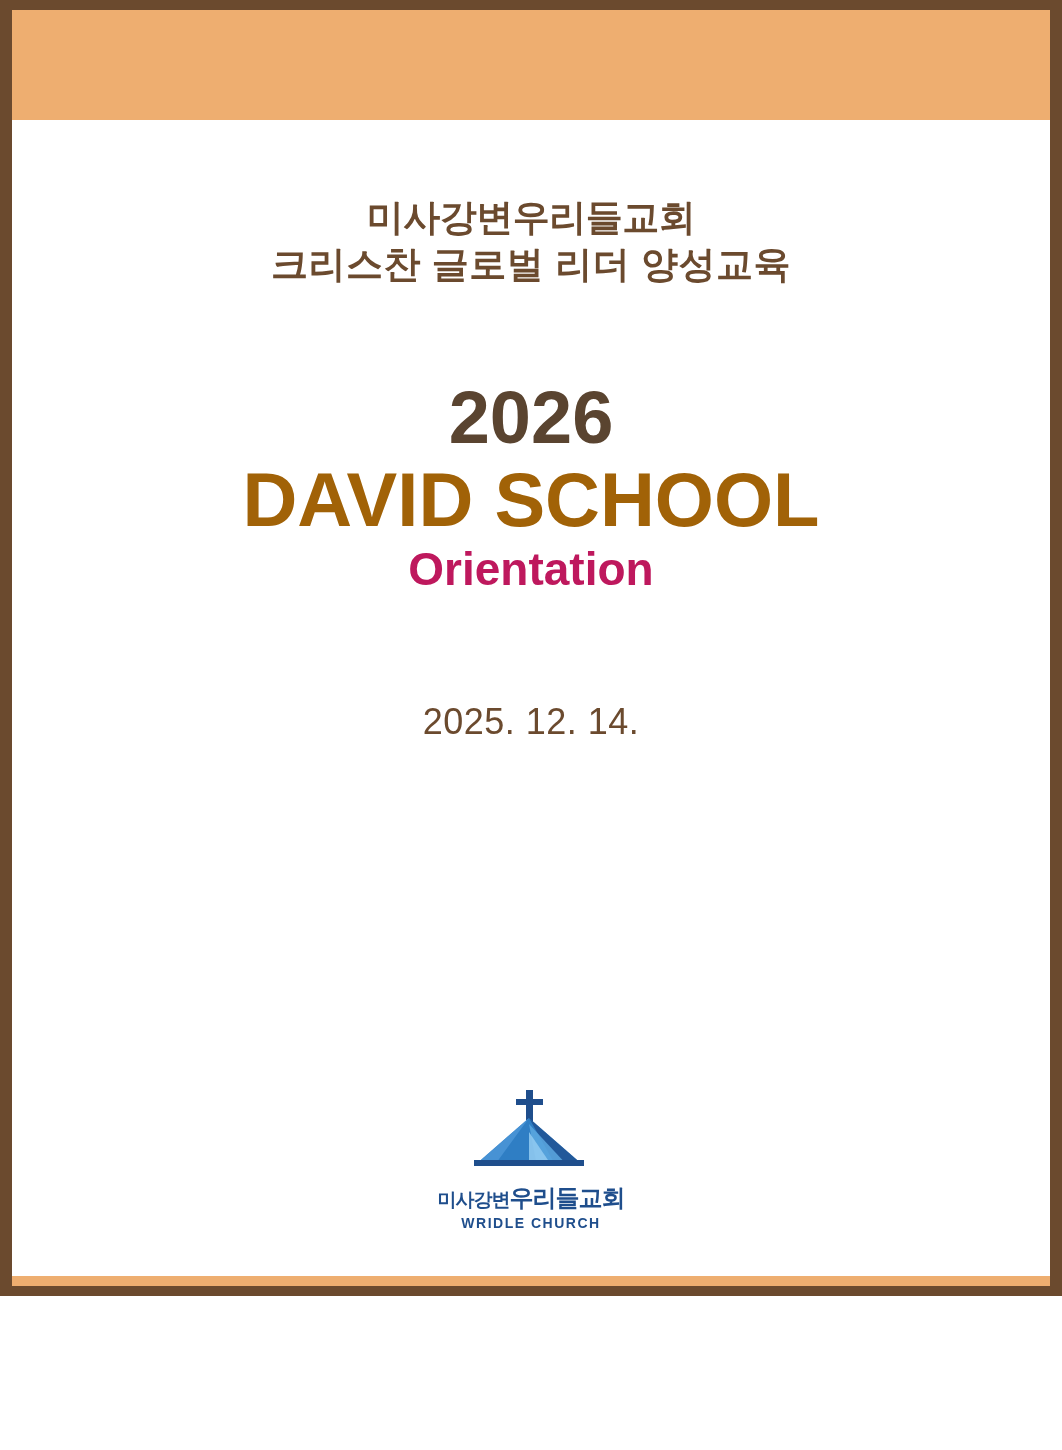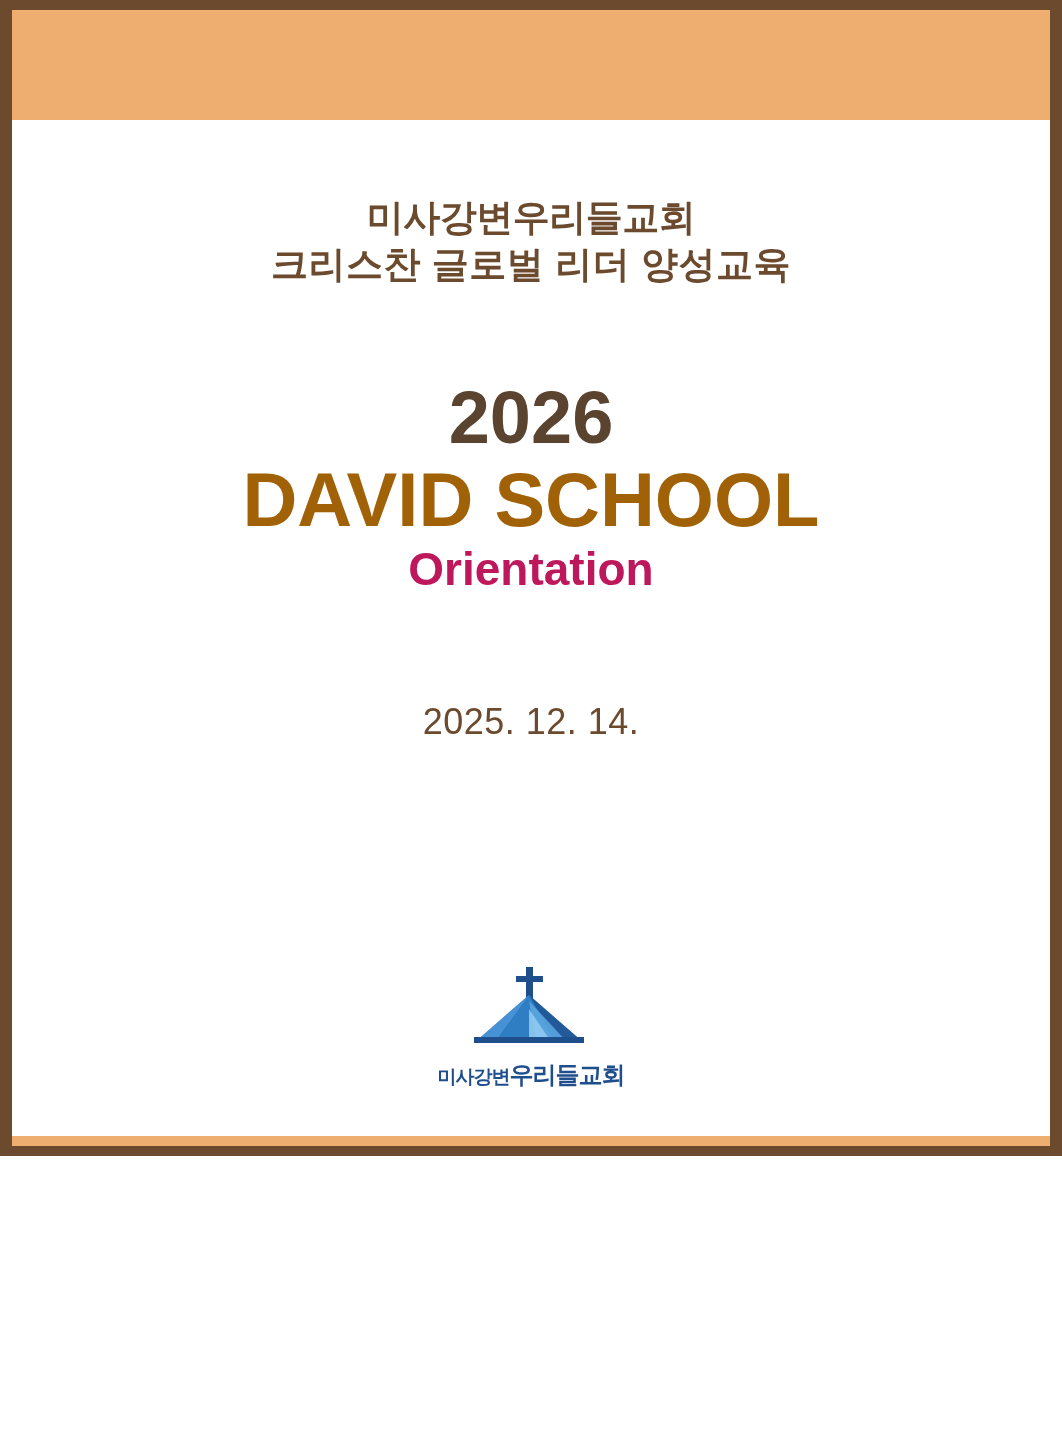--- a/index.html
+++ b/index.html
@@ -9,21 +9,21 @@
   body {
     width: 1062px;
     height: 1450px;
     background: #ffffff;
     font-family: "Liberation Sans", sans-serif;
     overflow: hidden;
   }
   .page {
     position: relative;
     width: 1062px;
-    height: 1156px;
+    height: 1296px;
     background: #ffffff;
     box-sizing: border-box;
     border-left: 12px solid #6b4a2e;
     border-right: 12px solid #6b4a2e;
     border-top: 10px solid #6b4a2e;
     border-bottom: 10px solid #6b4a2e;
     overflow: hidden;
     padding-left: 21px;
   }
   .top-band {
@@ -174,17 +174,18 @@
       <path d="M93 30 L148 78 L38 78 Z" fill="#2f7ec4"></path>
       <path d="M93 30 L148 78 L120 78 Z" fill="#1f4e8c" opacity="0.75"></path>
       <path d="M93 36 L132 78 L101 78 Z" fill="#5ca8e0" opacity="0.85"></path>
       <path d="M93 44 L116 78 L93 78 Z" fill="#8fc9ef" opacity="0.9"></path>
       <path d="M93 30 L58 78 L38 78 Z" fill="#4a95d6" opacity="0.9"></path>
       <rect x="38" y="72" width="110" height="6" fill="#1f4e8c"></rect>
     </svg>
     <div class="logo-text-ko">
       <span class="small">미사강변</span><span>우리들교회</span>
     </div>
+    <div class="logo-text-en">WRIDLE CHURCH</div>
   </div>
 
   <div class="bottom-band"></div>
 
 </div>
 
 </body></html>

